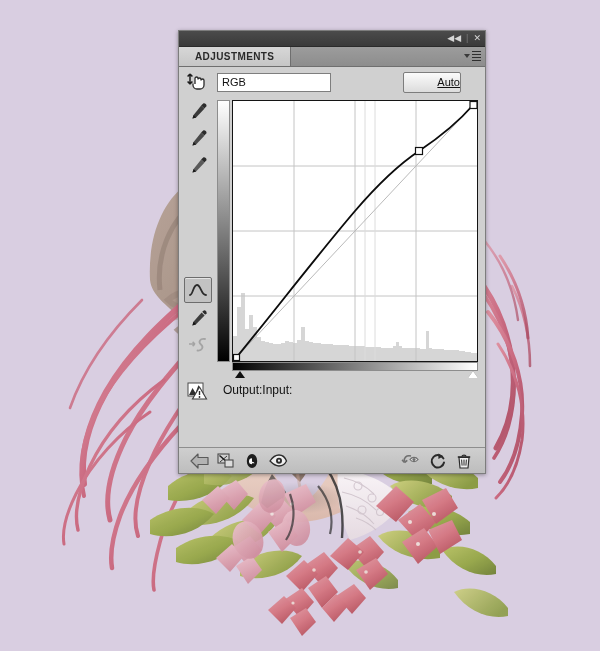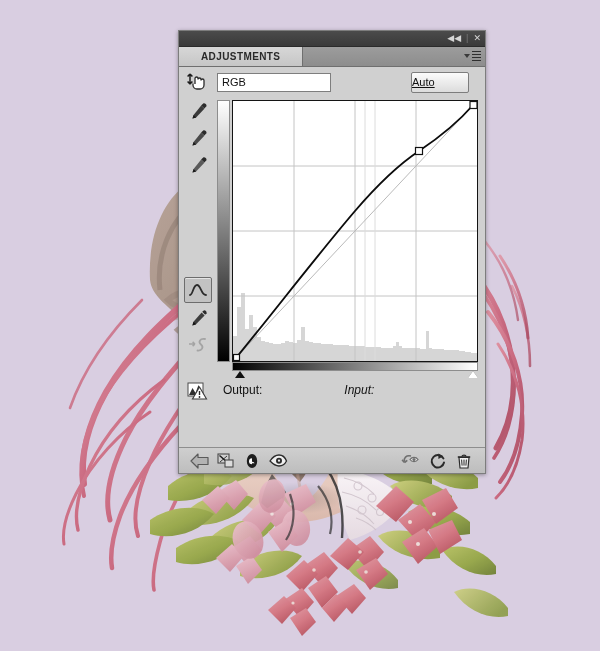--- a/index.html
+++ b/index.html
@@ -30,21 +30,21 @@
   .tb-ctrls span{color:#d6d6d6;font-size:9px;line-height:12px;}
   .tb-sep{color:#7a7a7a !important;}
 
   
   .tabstrip{
     height:19px;background:linear-gradient(#9c9c9c,#8d8d8d);
     border-bottom:1px solid #6f6f6f;display:flex;align-items:stretch;position:relative;
   }
   .tab{
     background:linear-gradient(#d7d7d7,#c6c6c6);
-    padding:0 22px;display:flex;align-items:center;
+    padding:0 16px;display:flex;align-items:center;
     font-size:10px;font-weight:bold;letter-spacing:.4px;color:#2a2a2a;
     border-right:1px solid #6f6f6f;
   }
   .panelmenu{position:absolute;right:4px;top:4px;display:flex;align-items:center;gap:2px;}
   .pm-tri{width:0;height:0;border-left:3px solid transparent;border-right:3px solid transparent;border-top:4px solid #3a3a3a;}
   .pm-lines{display:flex;flex-direction:column;gap:2px;}
   .pm-lines i{display:block;width:9px;height:1px;background:#2e2e2e;}
 
   
   .presetrow{
@@ -54,32 +54,32 @@
   .presetlabel{font-size:11px;font-weight:bold;color:#111;}
   .combo{
     flex:1;height:16px;background:#fff;border:1px solid #7e7e7e;
     display:flex;align-items:center;padding:0 4px;position:relative;font-size:11px;color:#111;
   }
   .combo .caret{position:absolute;right:5px;top:50%;margin-top:-2px;
     width:0;height:0;border-left:4px solid transparent;border-right:4px solid transparent;border-top:5px solid #1d1d1d;}
 
   
   .channelrow{
-    height:30px;display:flex;align-items:center;padding:0 16px 0 6px;gap:8px;
+    height:30px;display:flex;align-items:center;padding:0 24px 0 6px;gap:8px;
   }
   .scrubtool{width:24px;height:22px;display:flex;align-items:center;justify-content:center;}
   .chancombo{
     width:104px;height:17px;background:#fff;border:1px solid #7e7e7e;
     display:flex;align-items:center;padding:0 4px;position:relative;font-size:11px;color:#111;
   }
   .autobtn{
     margin-left:auto;width:56px;height:19px;
     background:linear-gradient(#fbfbfb,#dcdcdc);
     border:1px solid #7d7d7d;border-radius:2px;
-    display:flex;align-items:center;justify-content:flex-start;
+    display:flex;align-items:center;justify-content:flex-end;
     font-size:11px;color:#111;text-decoration:underline;
   }
 
   
   .bodyrow{display:flex;padding:0 0 0 0;}
   .toolcol{
     width:38px;display:flex;flex-direction:column;align-items:center;
     padding-top:2px;gap:3px;
   }
   .tool{width:26px;height:24px;display:flex;align-items:center;justify-content:center;}
@@ -100,21 +100,21 @@
     border-left:5px solid transparent;border-right:5px solid transparent;border-bottom:7px solid #111;}
   .whitestop{position:absolute;left:236px;top:9px;width:0;height:0;
     border-left:5px solid transparent;border-right:5px solid transparent;border-bottom:7px solid #fff;
     filter:drop-shadow(0 0 0.6px #555);}
 
   
   .iorow{height:30px;display:flex;align-items:center;padding:0 0 0 6px;gap:0;}
   .warnicon{width:26px;height:22px;display:flex;align-items:center;justify-content:center;}
   .iolabel{font-size:12px;color:#111;}
   .iolabel.out{margin-left:12px;}
-  .iolabel.inp{margin-left:82px;font-style:italic;}
+  .iolabel.inp{}
 
   
   .bottombar{
     position:absolute;left:0;bottom:0;width:100%;height:26px;
     background:linear-gradient(#cfcfcf,#bdbdbd);
     border-top:1px solid #8e8e8e;
     display:flex;align-items:center;padding:0 8px;box-sizing:border-box;
   }
   .bticon{width:26px;height:22px;display:flex;align-items:center;justify-content:center;}
   .bspacer{flex:1;}

